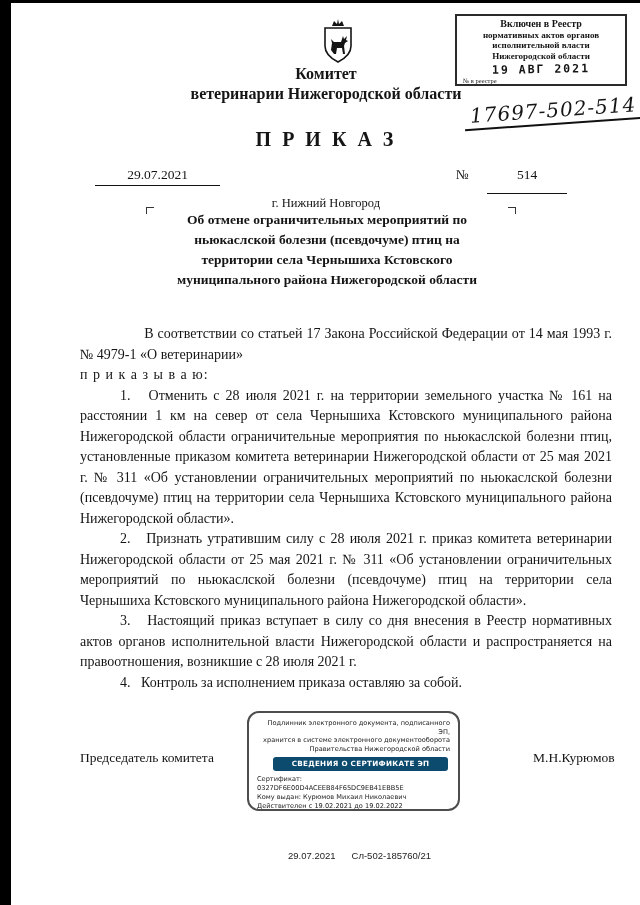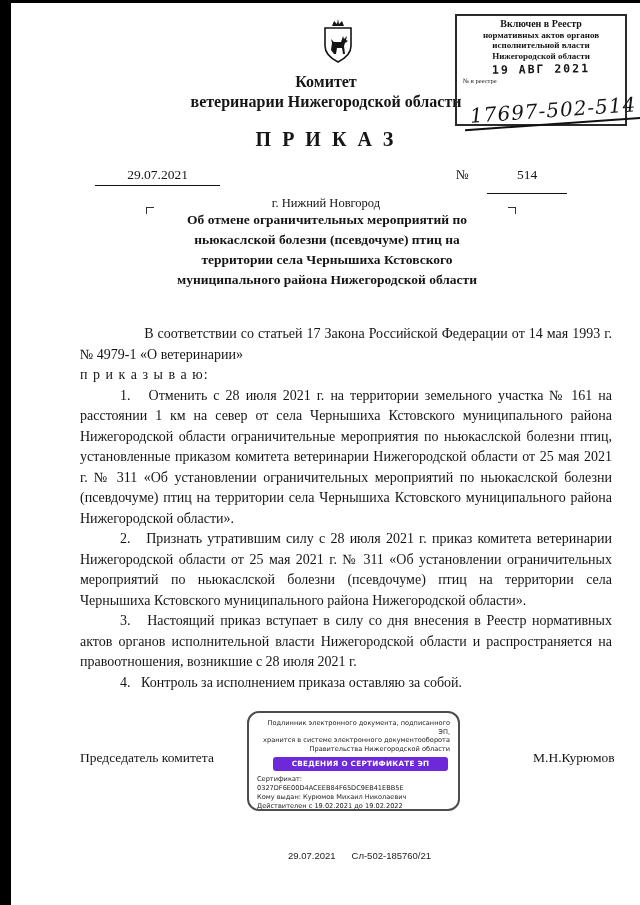--- a/index.html
+++ b/index.html
@@ -7,27 +7,27 @@
   .page {
     position:relative; width:640px; height:905px; background:#ffffff;
     font-family:"Liberation Serif", serif; color:#151515; overflow:hidden;
     margin:0 auto;
   }
   .edge-left { position:absolute; left:0; top:0; width:11px; height:905px; background:#000; }
   .edge-top  { position:absolute; left:0; top:0; width:640px; height:3px; background:#000; }
 
   
   .coat { position:absolute; left:316px; top:18px; width:42px; height:50px; }
-  .org  { position:absolute; left:12px; right:0; top:72px; text-align:center;
+  .org  { position:absolute; left:12px; right:0; top:64px; text-align:center;
           font-weight:bold; font-size:16px; line-height:20px; }
   .doc-type { position:absolute; left:12px; right:0; top:128px; text-align:center;
           font-weight:bold; font-size:20px; letter-spacing:3px; }
 
   
-  .registry { position:absolute; left:455px; top:14px; width:172px; height:112px;
+  .registry { position:absolute; left:455px; top:14px; width:172px; height:72px;
           border:2px solid #2a2a2a; padding:3px 2px 0 2px; text-align:center;
           font-size:9px; line-height:10.5px; font-weight:bold; background:transparent; }
   .registry .r1 { font-size:10px; }
   .registry .rdate { margin-top:3px; font-size:11.5px; letter-spacing:2px;
           font-family:"DejaVu Sans Mono", monospace; font-weight:bold; transform:rotate(-1deg); }
   .registry .rlabel { text-align:left; font-size:6.5px; font-weight:normal; margin:2px 0 0 4px; line-height:7px; }
   .handwritten { position:absolute; left:464px; top:98px; font-size:20px; font-style:italic;
           font-family:"DejaVu Serif", serif; transform:rotate(-4deg); letter-spacing:1px;
           border-bottom:2px solid #111; padding:0 6px 1px 6px; white-space:nowrap; }
 
@@ -56,21 +56,21 @@
   
   .sig-title { position:absolute; left:80px; top:750px; font-size:13.5px; }
   .sig-name  { position:absolute; left:533px; top:750px; font-size:13.5px; white-space:nowrap; }
 
   
   .esign { position:absolute; left:247px; top:711px; width:213px; height:100px;
           border:2px solid #4d4d4d; border-radius:12px; padding:6px 8px 4px 8px;
           font-family:"DejaVu Sans", sans-serif; font-size:6.6px; line-height:8.5px;
           color:#222; background:transparent; }
   .esign .e-head { text-align:right; }
-  .esign .e-bar { margin:4px 2px 4px 16px; background:#6d28d9; color:#fff; font-weight:bold;
+  .esign .e-bar { margin:4px 2px 4px 16px; background:#0c4a6e; color:#fff; font-weight:bold;
           font-size:7.2px; text-align:center; padding:2.5px 0; border-radius:3px; letter-spacing:.3px; }
   .esign .e-line { text-align:left; line-height:9px; }
 
   
   .footer { position:absolute; left:288px; top:850px; display:flex; gap:16px;
           font-family:"Liberation Sans", sans-serif; font-size:9.5px; color:#222; }
 </style>
 </head>
 <body>
 

